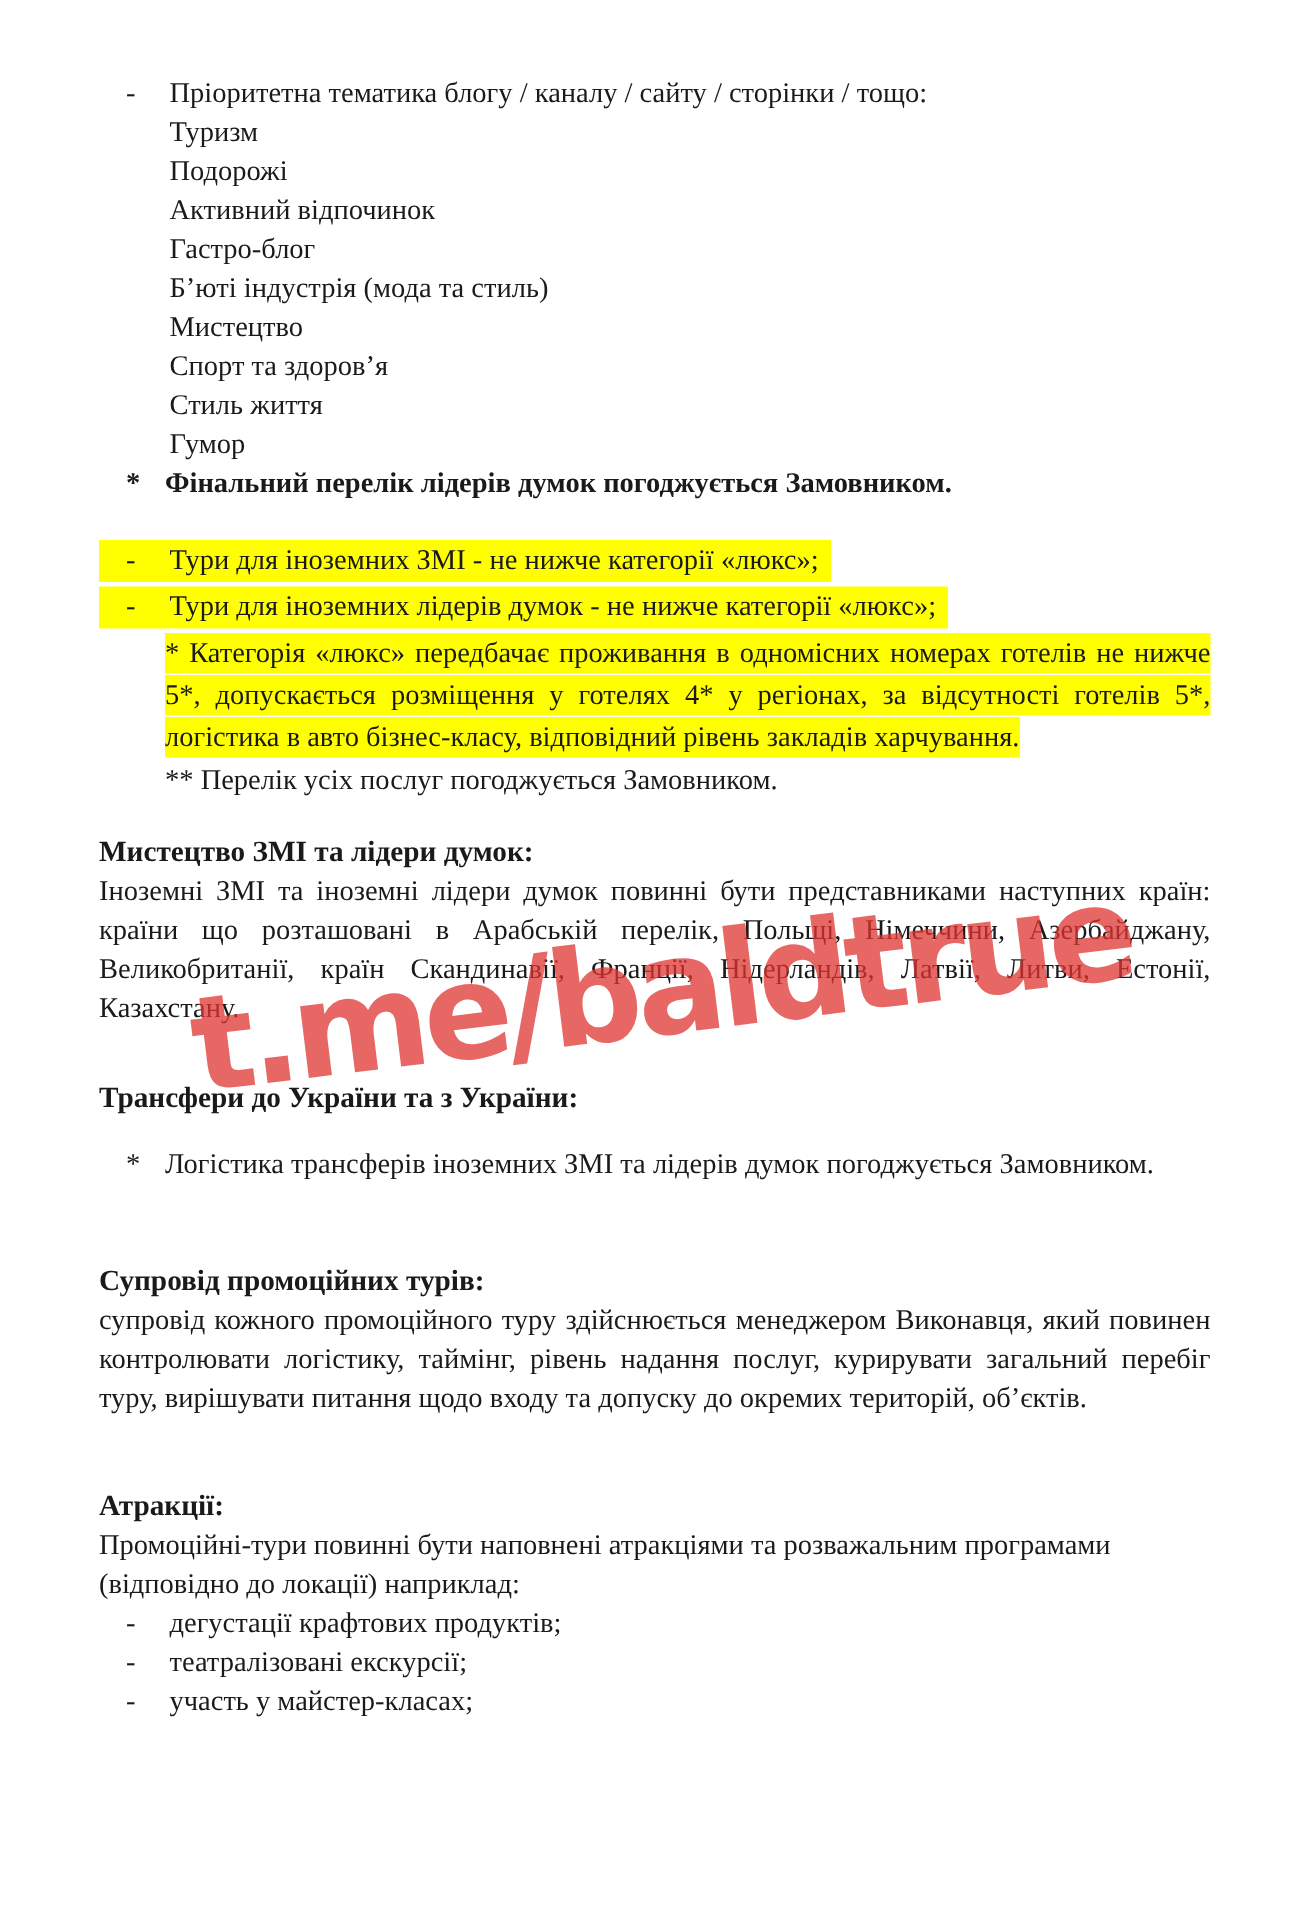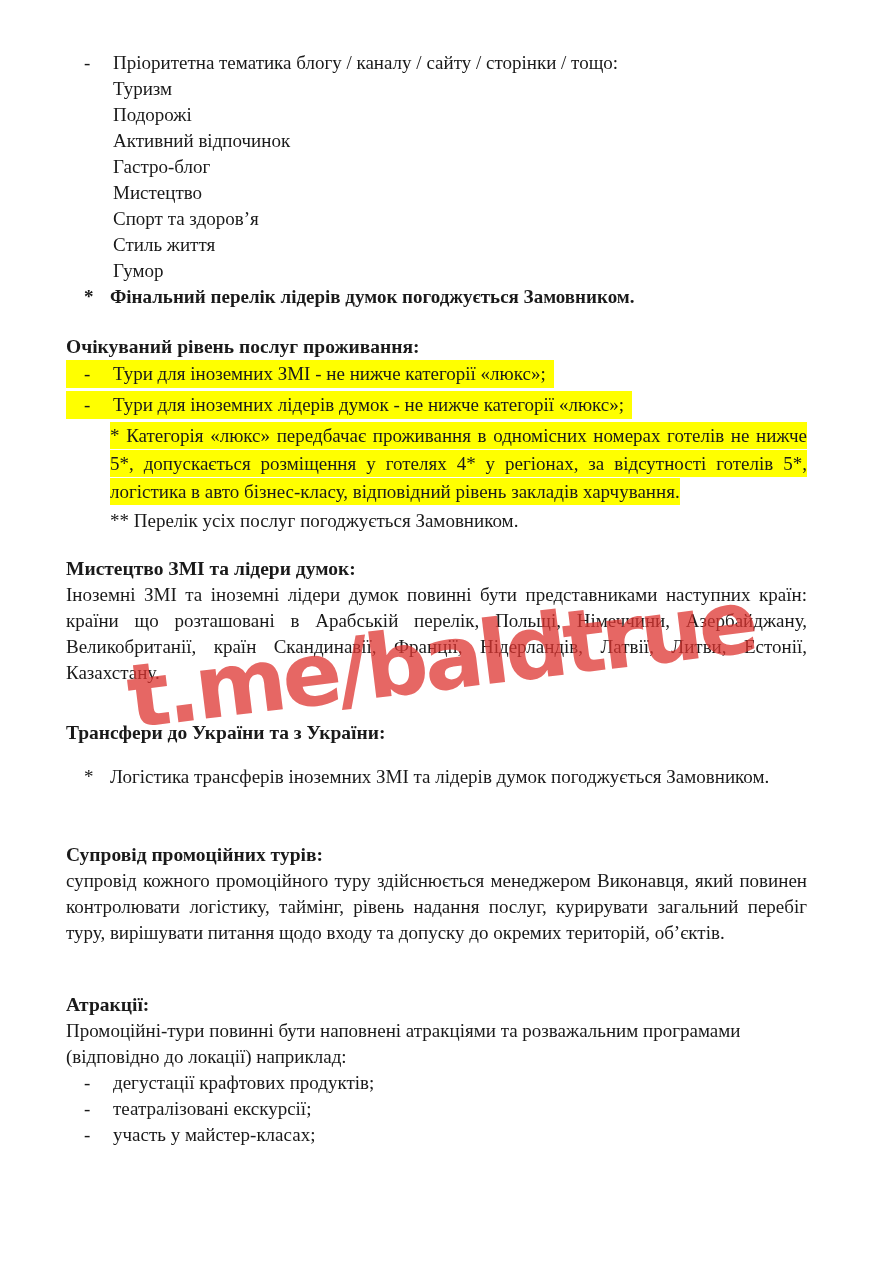--- a/index.html
+++ b/index.html
@@ -104,31 +104,31 @@
   <div id="doc-content">
       <div class="row">
         <span class="marker">-</span>
         <span class="rtext">Пріоритетна тематика блогу / каналу / сайту / сторінки / тощо:</span>
       </div>
       <div>
         <div class="plain-line">Туризм</div>
         <div class="plain-line">Подорожі</div>
         <div class="plain-line">Активний відпочинок</div>
         <div class="plain-line">Гастро-блог</div>
+        <div class="plain-line">Б’юті індустрія (мода та стиль)</div>
         <div class="plain-line">Мистецтво</div>
         <div class="plain-line">Спорт та здоров’я</div>
         <div class="plain-line">Стиль життя</div>
         <div class="plain-line">Гумор</div>
       </div>
       <div class="row note bold">
         <span class="marker">*</span>
         <span class="rtext">Фінальний перелік лідерів думок погоджується Замовником.</span>
       </div>
       <div class="spacer" style="height: 24px;"></div>
-      <h3 class="heading">Очікуваний рівень послуг проживання:</h3>
       <div class="row hl">
         <span class="marker">-</span>
         <span class="rtext">Тури для іноземних ЗМІ - не нижче категорії «люкс»;</span>
       </div>
       <div class="row hl">
         <span class="marker">-</span>
         <span class="rtext">Тури для іноземних лідерів думок - не нижче категорії «люкс»;</span>
       </div>
       <p class="para indent justify hl-wrap"><span class="hl-span">* Категорія «люкс» передбачає проживання в одномісних номерах готелів не нижче 5*, допускається розміщення у готелях 4* у регіонах, за відсутності готелів 5*, логістика в авто бізнес-класу, відповідний рівень закладів харчування.</span></p>
       <p class="para indent">** Перелік усіх послуг погоджується Замовником.</p>

